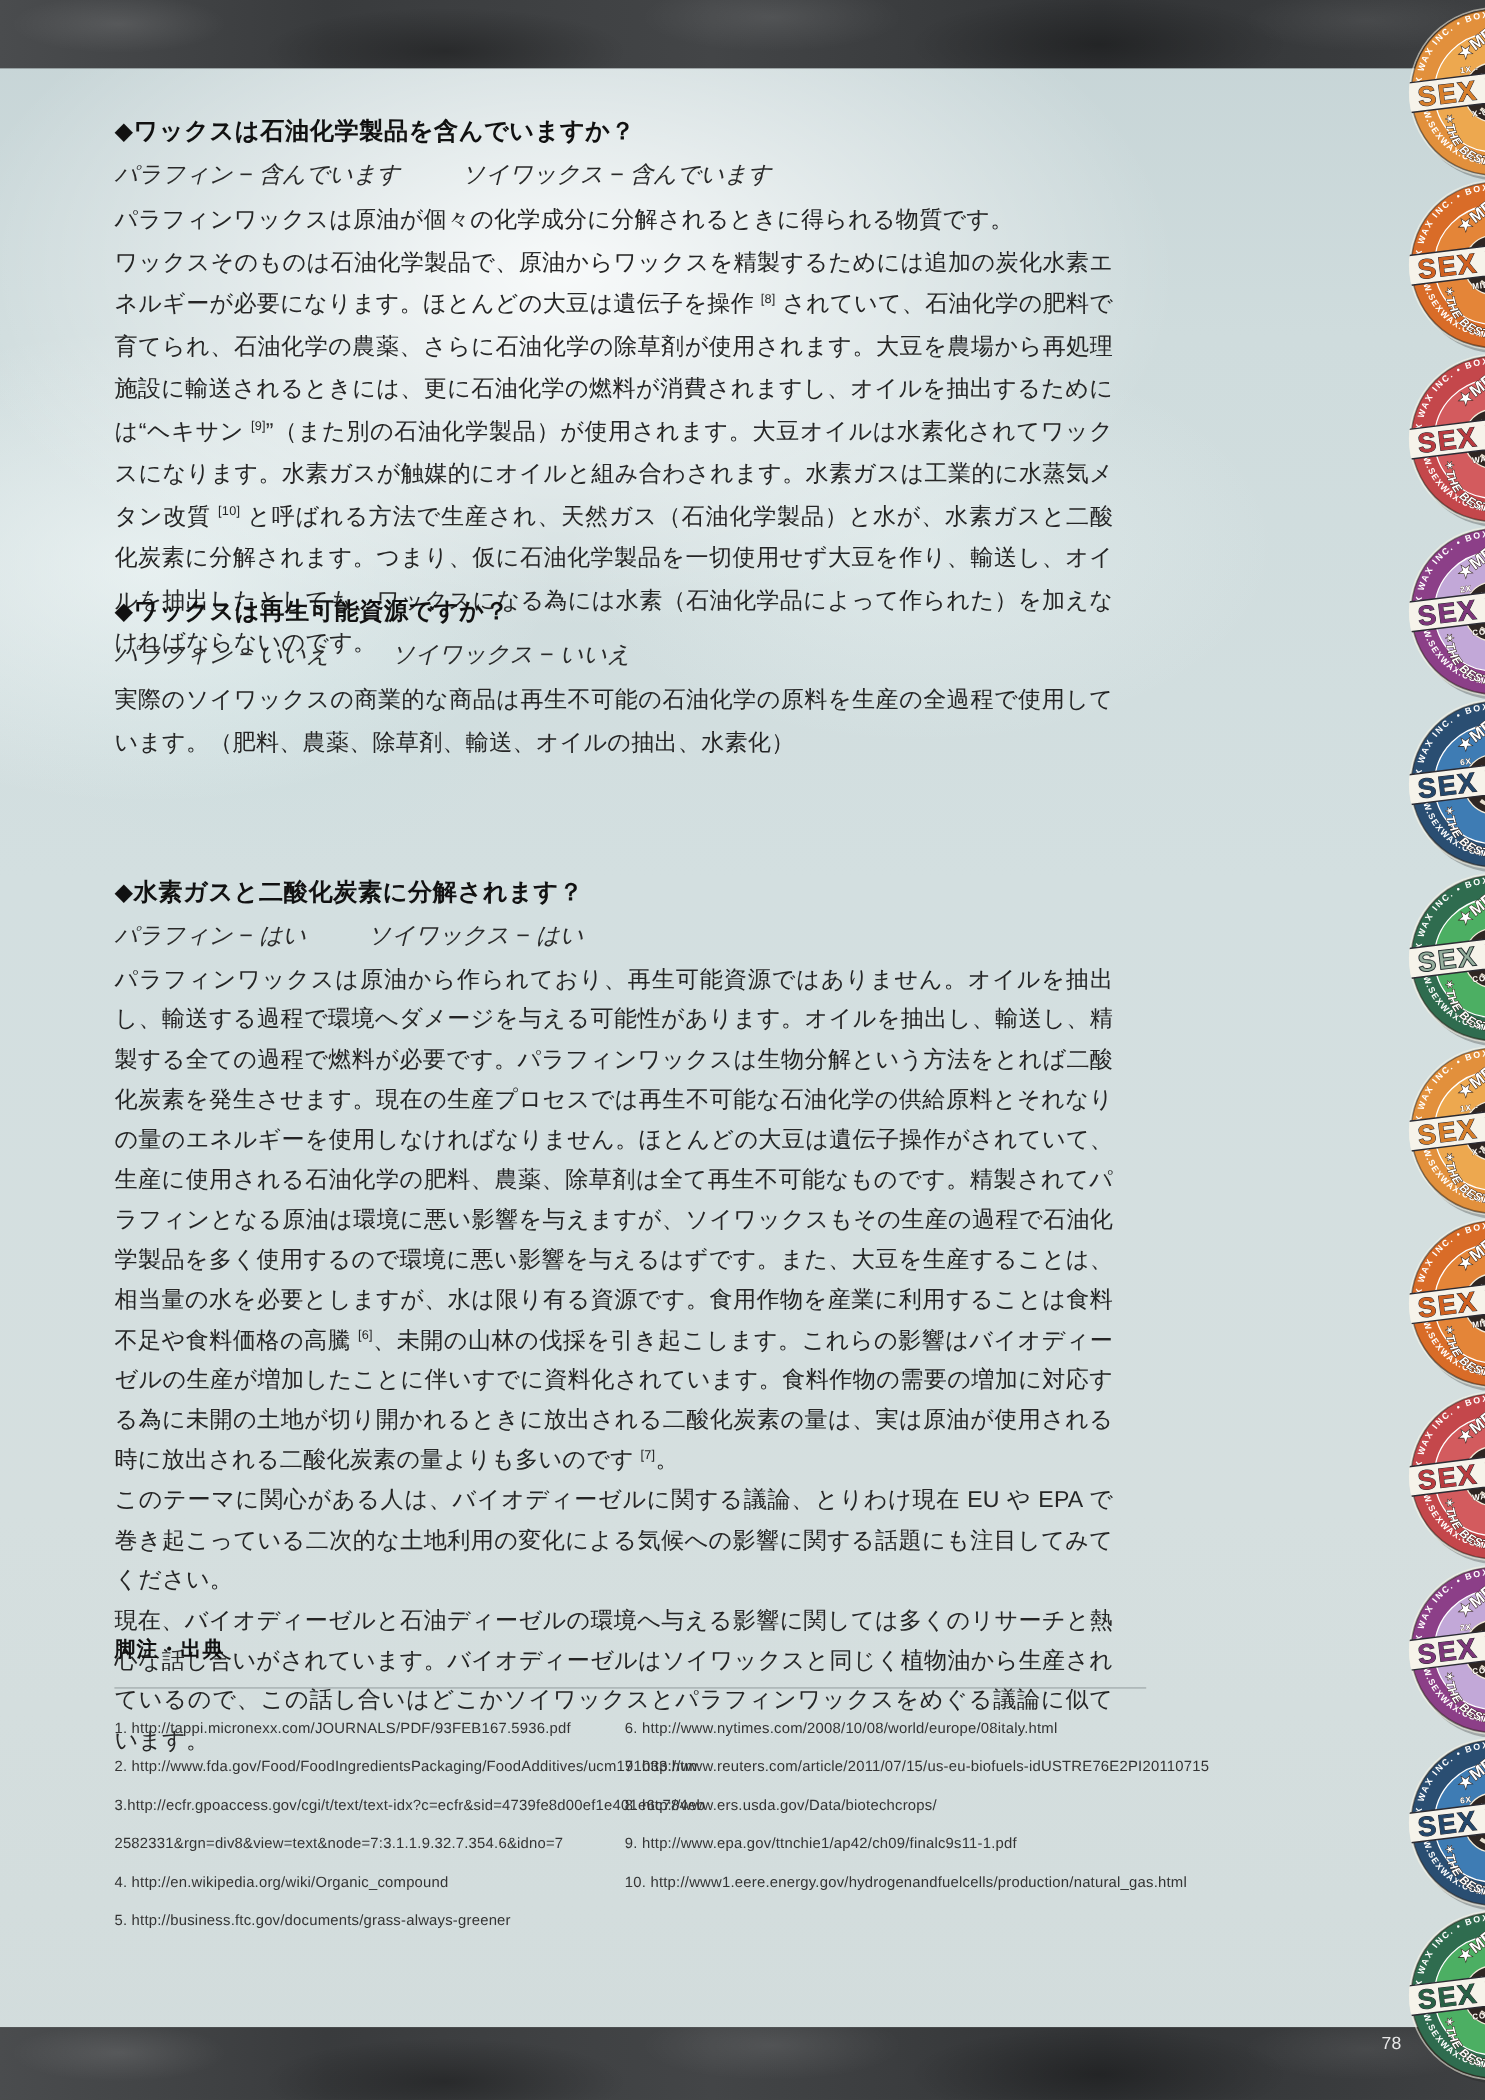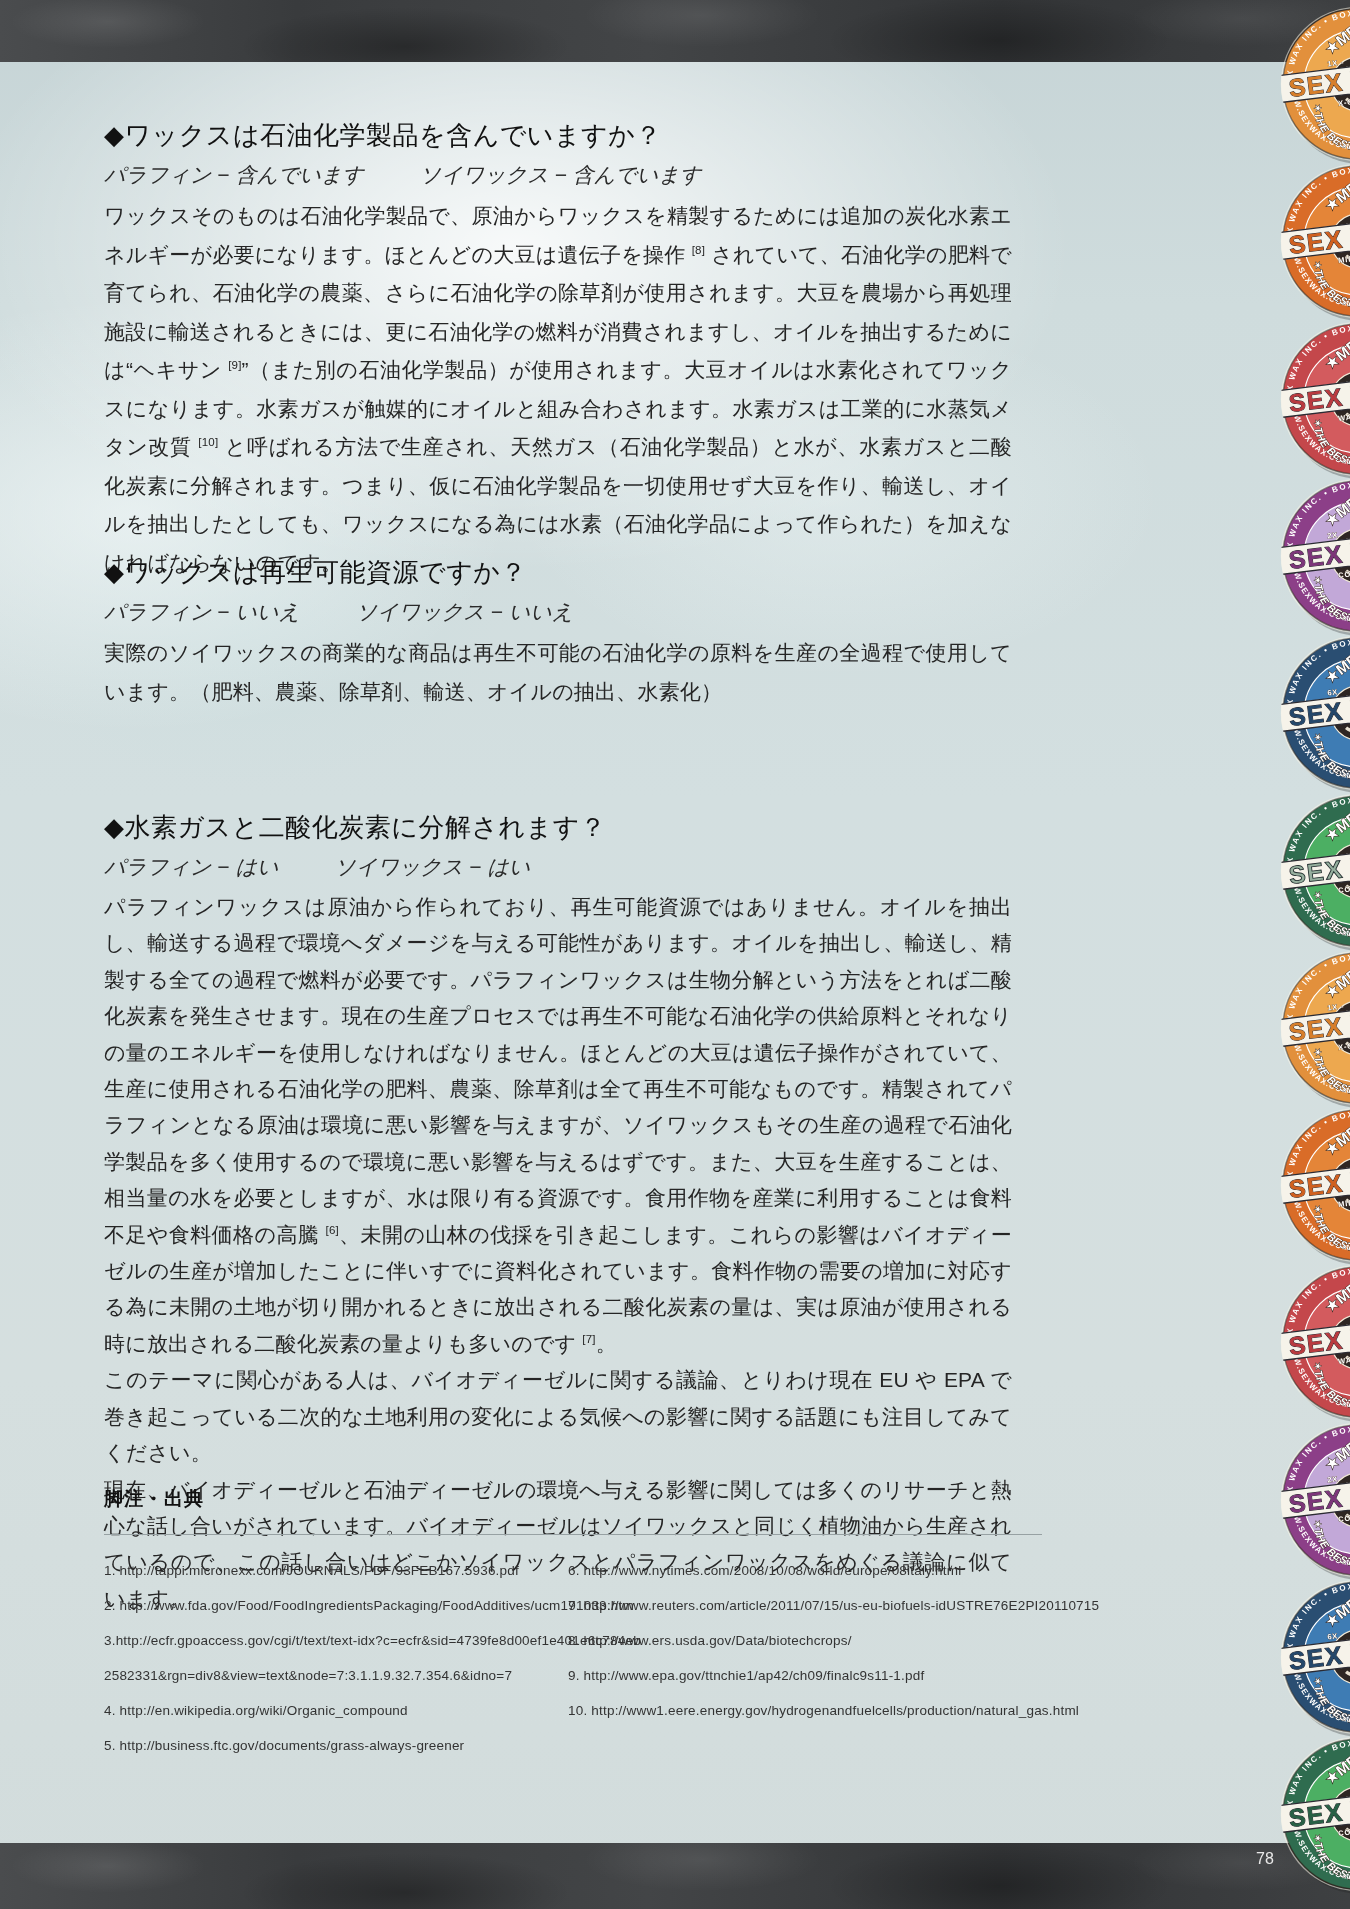--- a/index.html
+++ b/index.html
@@ -24,21 +24,21 @@
       radial-gradient(160px 40px at 92% 30%, rgba(255,255,255,0.07), transparent 70%),
       linear-gradient(90deg,#4a4c4e,#393b3d 22%,#434547 48%,#323436 74%,#3e4042);
     background-color:#3a3c3e;
   }
   .bar.top{top:0;height:62px;}
   .bar.bottom{top:1843px;height:66px;}
   main{position:absolute;left:104px;width:908px;z-index:2;color:#222;}
   section{position:absolute;left:0;width:908px;}
   .sec1{top:104px;} .sec2{top:541px;} .sec3{top:796px;}
   h2{
-    margin:16px 0 9px 0;font-size:26px;line-height:30px;font-weight:normal;color:#111;
+    margin:0 0 9px 0;font-size:22px;line-height:30px;font-weight:bold;color:#111;
     letter-spacing:0.5px;
   }
   .qa{margin:0 0 7px 0;font-size:21px;line-height:31px;color:#2a2a2a;font-style:italic;}
   .qa span{display:inline-block;}
   .qa .right{margin-left:56px;}
   .body{
     margin:0;font-size:21px;line-height:38.5px;color:#252525;
     text-align:justify;text-justify:inter-ideograph;letter-spacing:0.2px;
   }
   .sec3 .body{line-height:36.4px;}
@@ -59,20 +59,21 @@
 
 <div class="page">
 
   <div class="bar top"></div>
 
   <main>
 
     <section class="sec1">
       <h2>◆ワックスは石油化学製品を含んでいますか？</h2>
       <p class="qa"><span>パラフィン − 含んでいます</span><span class="right">ソイワックス − 含んでいます</span></p>
+      <p class="body">パラフィンワックスは原油が個々の化学成分に分解されるときに得られる物質です。</p>
       <p class="body">ワックスそのものは石油化学製品で、原油からワックスを精製するためには追加の炭化水素エネルギーが必要になります。ほとんどの大豆は遺伝子を操作 <sup>[8]</sup> されていて、石油化学の肥料で育てられ、石油化学の農薬、さらに石油化学の除草剤が使用されます。大豆を農場から再処理施設に輸送されるときには、更に石油化学の燃料が消費されますし、オイルを抽出するためには“ヘキサン <sup>[9]</sup>”（また別の石油化学製品）が使用されます。大豆オイルは水素化されてワックスになります。水素ガスが触媒的にオイルと組み合わされます。水素ガスは工業的に水蒸気メタン改質 <sup>[10]</sup> と呼ばれる方法で生産され、天然ガス（石油化学製品）と水が、水素ガスと二酸化炭素に分解されます。つまり、仮に石油化学製品を一切使用せず大豆を作り、輸送し、オイルを抽出したとしても、ワックスになる為には水素（石油化学品によって作られた）を加えなければならないのです。</p>
     </section>
 
     <section class="sec2">
       <h2>◆ワックスは再生可能資源ですか？</h2>
       <p class="qa"><span>パラフィン − いいえ</span><span class="right">ソイワックス − いいえ</span></p>
       <p class="body">実際のソイワックスの商業的な商品は再生不可能の石油化学の原料を生産の全過程で使用しています。（肥料、農薬、除草剤、輸送、オイルの抽出、水素化）</p>
     </section>
 
     <section class="sec3">

